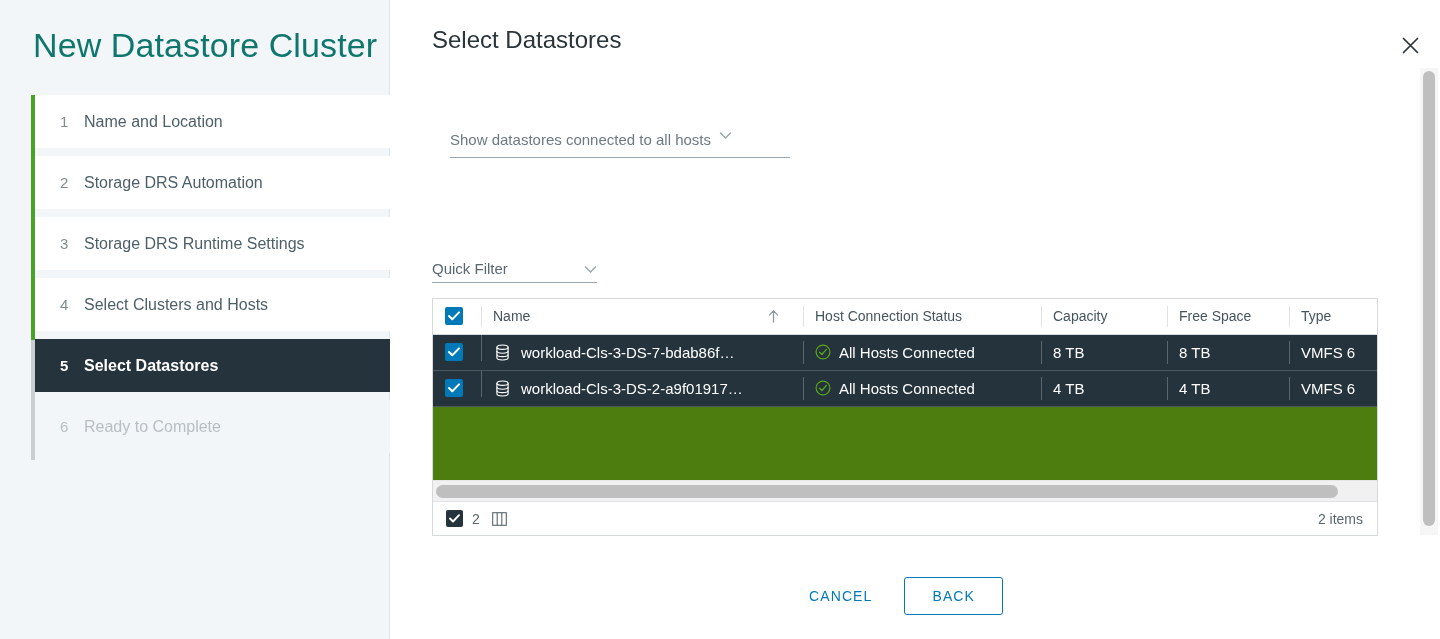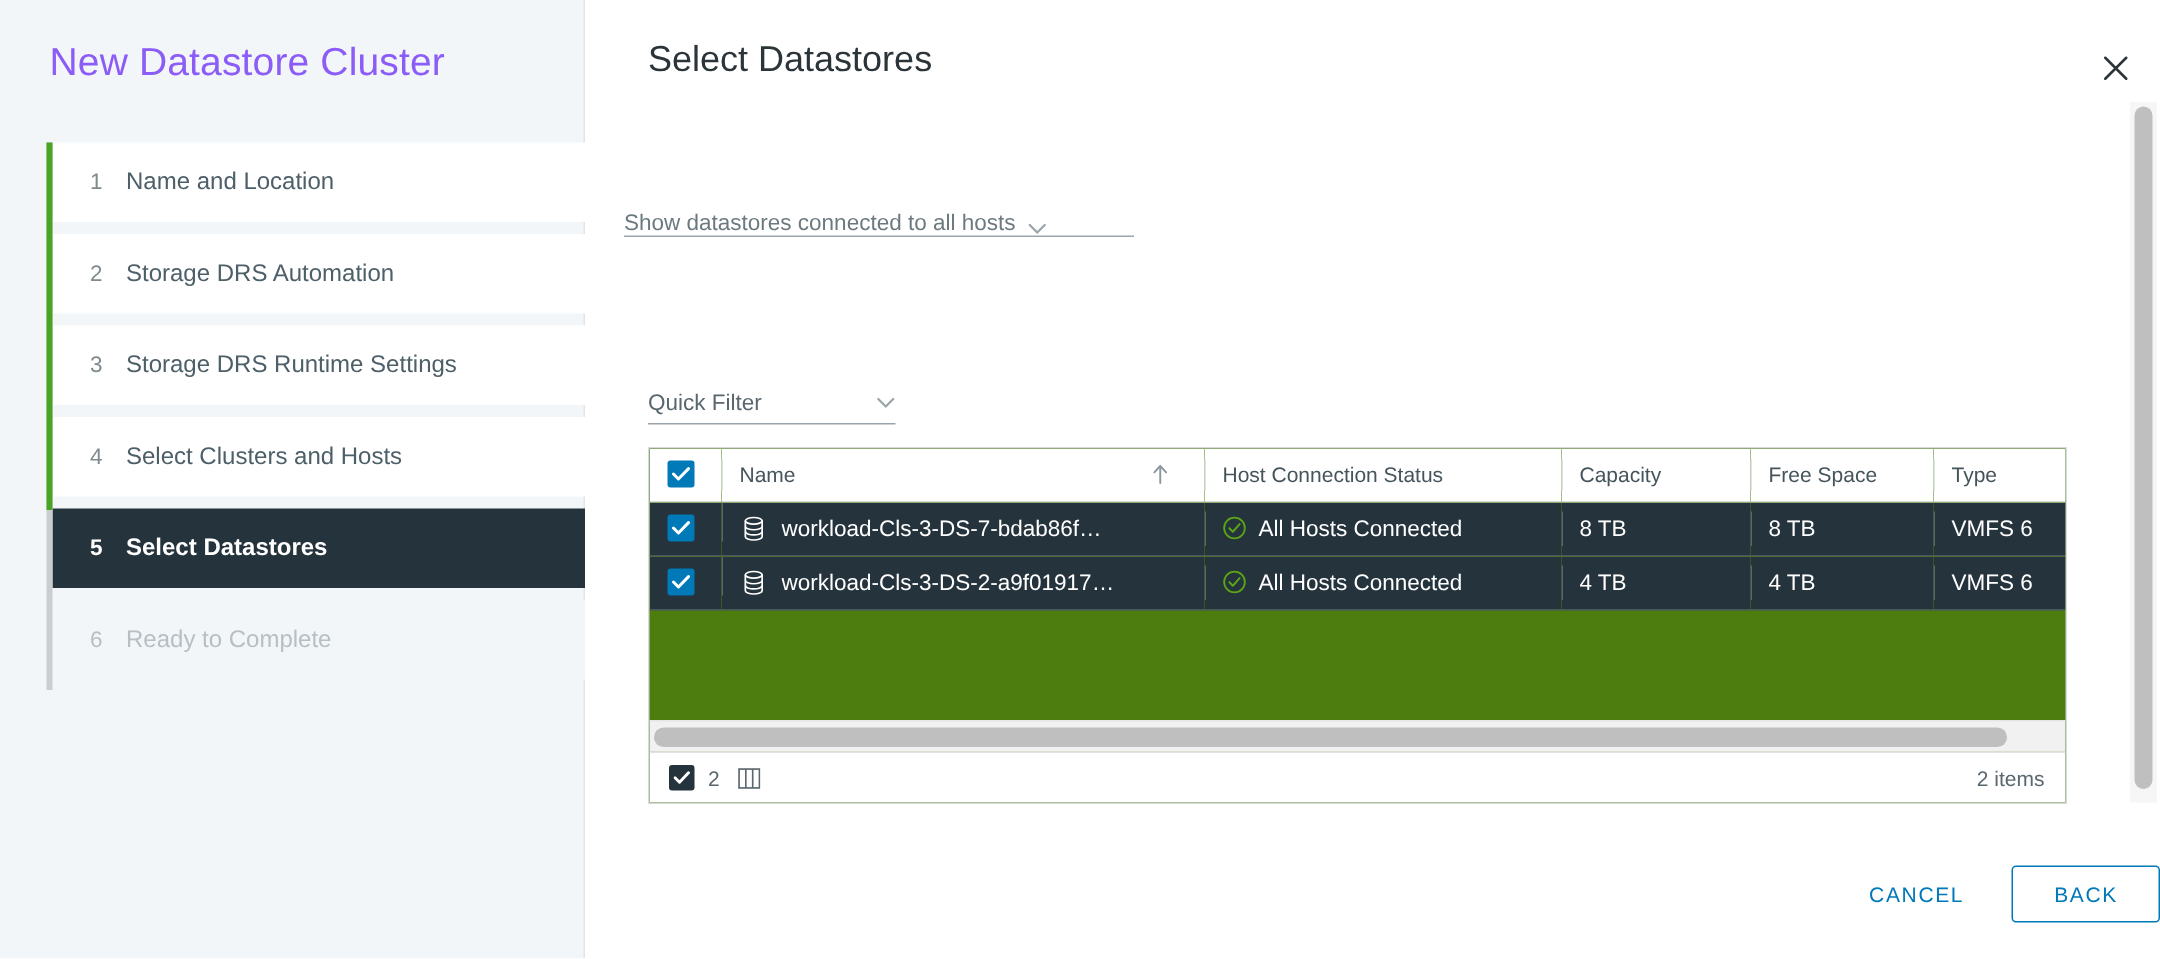--- a/index.html
+++ b/index.html
@@ -24,23 +24,23 @@
     width: 390px;
     height: 639px;
     background: #f3f6f8;
     border-right: 1px solid #e3e6e8;
     position: relative;
     flex: 0 0 390px;
   }
   #wizard-title {
     position: absolute;
     left: 33px; top: 26px;
-    font-size: 26px;
+    font-size: 34px;
     font-weight: 400;
-    color: #8b5cf6;
+    color: #0f766e;
     letter-spacing: 0.1px;
     white-space: nowrap;
   }
   #steps-wrap {
     position: absolute;
     left: 0; top: 95px;
     width: 390px;
   }
   #progress-rail {
     position: absolute;
@@ -116,26 +116,26 @@
     right: 17px; top: 32px;
     width: 26px; height: 26px;
     cursor: pointer;
     display: flex; align-items: center; justify-content: center;
   }
   #close-btn svg { display: block; }
 
   
   #scope-select {
     position: absolute;
-    left: 26px; top: 131px;
+    left: 60px; top: 131px;
     width: 340px;
     height: 27px;
     border-bottom: 1px solid #9aa5ab;
     display: flex;
-    align-items: flex-end;
+    align-items: flex-start;
     cursor: pointer;
   }
   #scope-select .txt {
     font-size: 15px;
     color: #6c7a80;
     white-space: nowrap;
   }
   #scope-select .caret {
     margin-left: 8px;
     display: flex; align-items: center;
@@ -378,21 +378,22 @@
 
   
   #footer {
     position: absolute;
     left: 0; bottom: 0;
     width: 1050px;
     height: 86px;
     background: #ffffff;
     display: flex;
     align-items: center;
-    justify-content: flex-end;
+    justify-content: center;
+    padding-right: 32px;
   }
   #btn-cancel {
     font-size: 14px;
     letter-spacing: 1.1px;
     color: #0079b8;
     background: transparent;
     border: none;
     padding: 9px 14px;
     cursor: pointer;
     font-family: "Liberation Sans", sans-serif;

